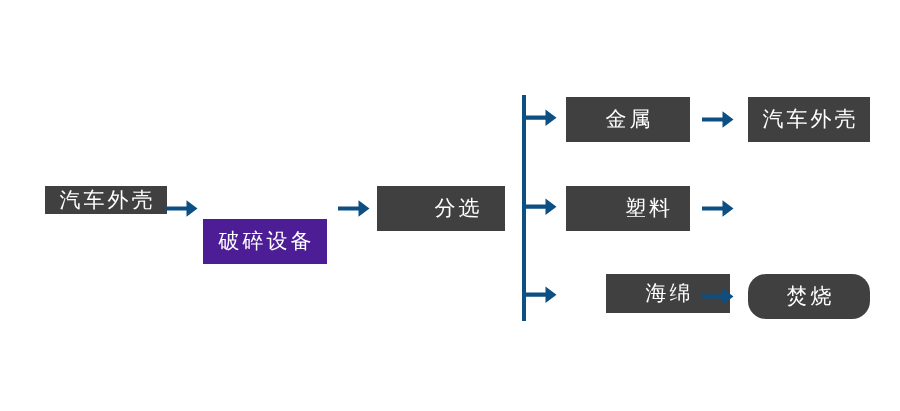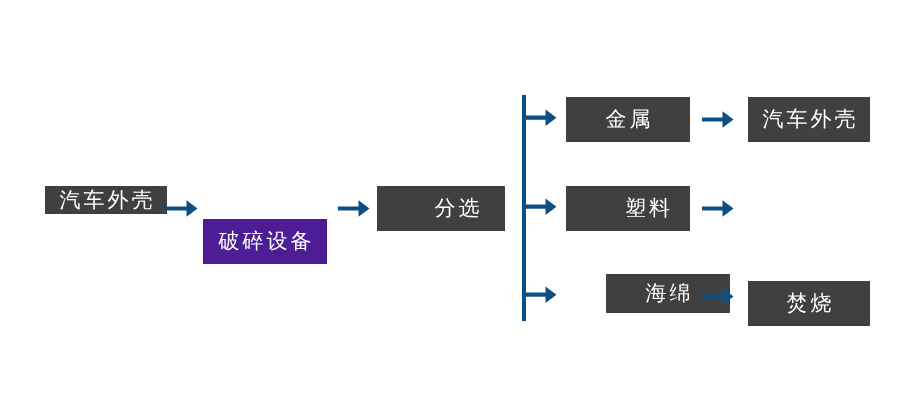--- a/index.html
+++ b/index.html
@@ -105,15 +105,15 @@
 
 
   <div class="node blue" style="left:566px; top:274px; width:124px; height:39px;margin-left:40px;">海绵</div>
 
   <span class="arrow" style="left:702px; top:287px;">
     <svg width="32" height="19" viewBox="0 0 32 19" aria-hidden="true">
       <path d="M0 7.4 H20.5 V1.2 L31.5 9.5 L20.5 17.8 V11.6 H0 Z" fill="#0d4f82"></path>
     </svg>
   </span>
 
-  <div class="node blue" style="left:748px; top:281px; width:122px; height:45px;">焚烧</div>
+  <div class="node blue" style="left:748px; top:274px; width:122px; height:45px;border-radius:18px;">焚烧</div>
 
 </div>
 
 </body></html>

